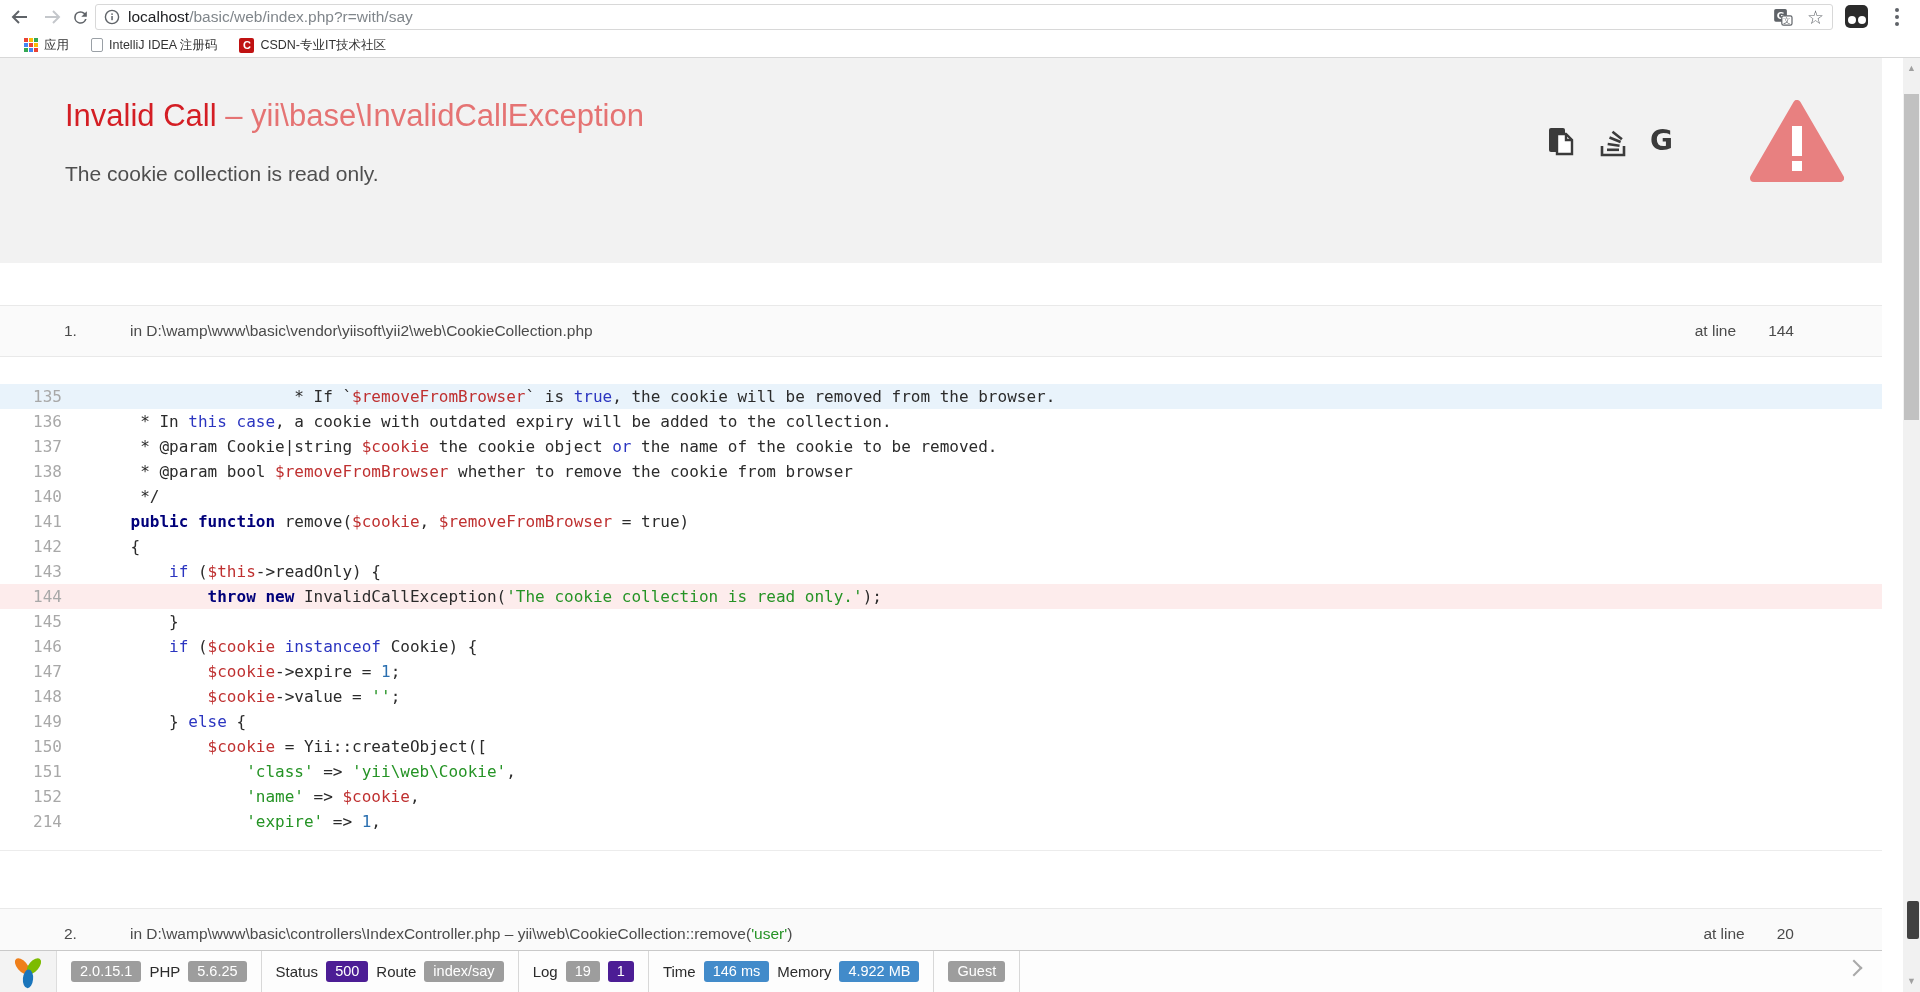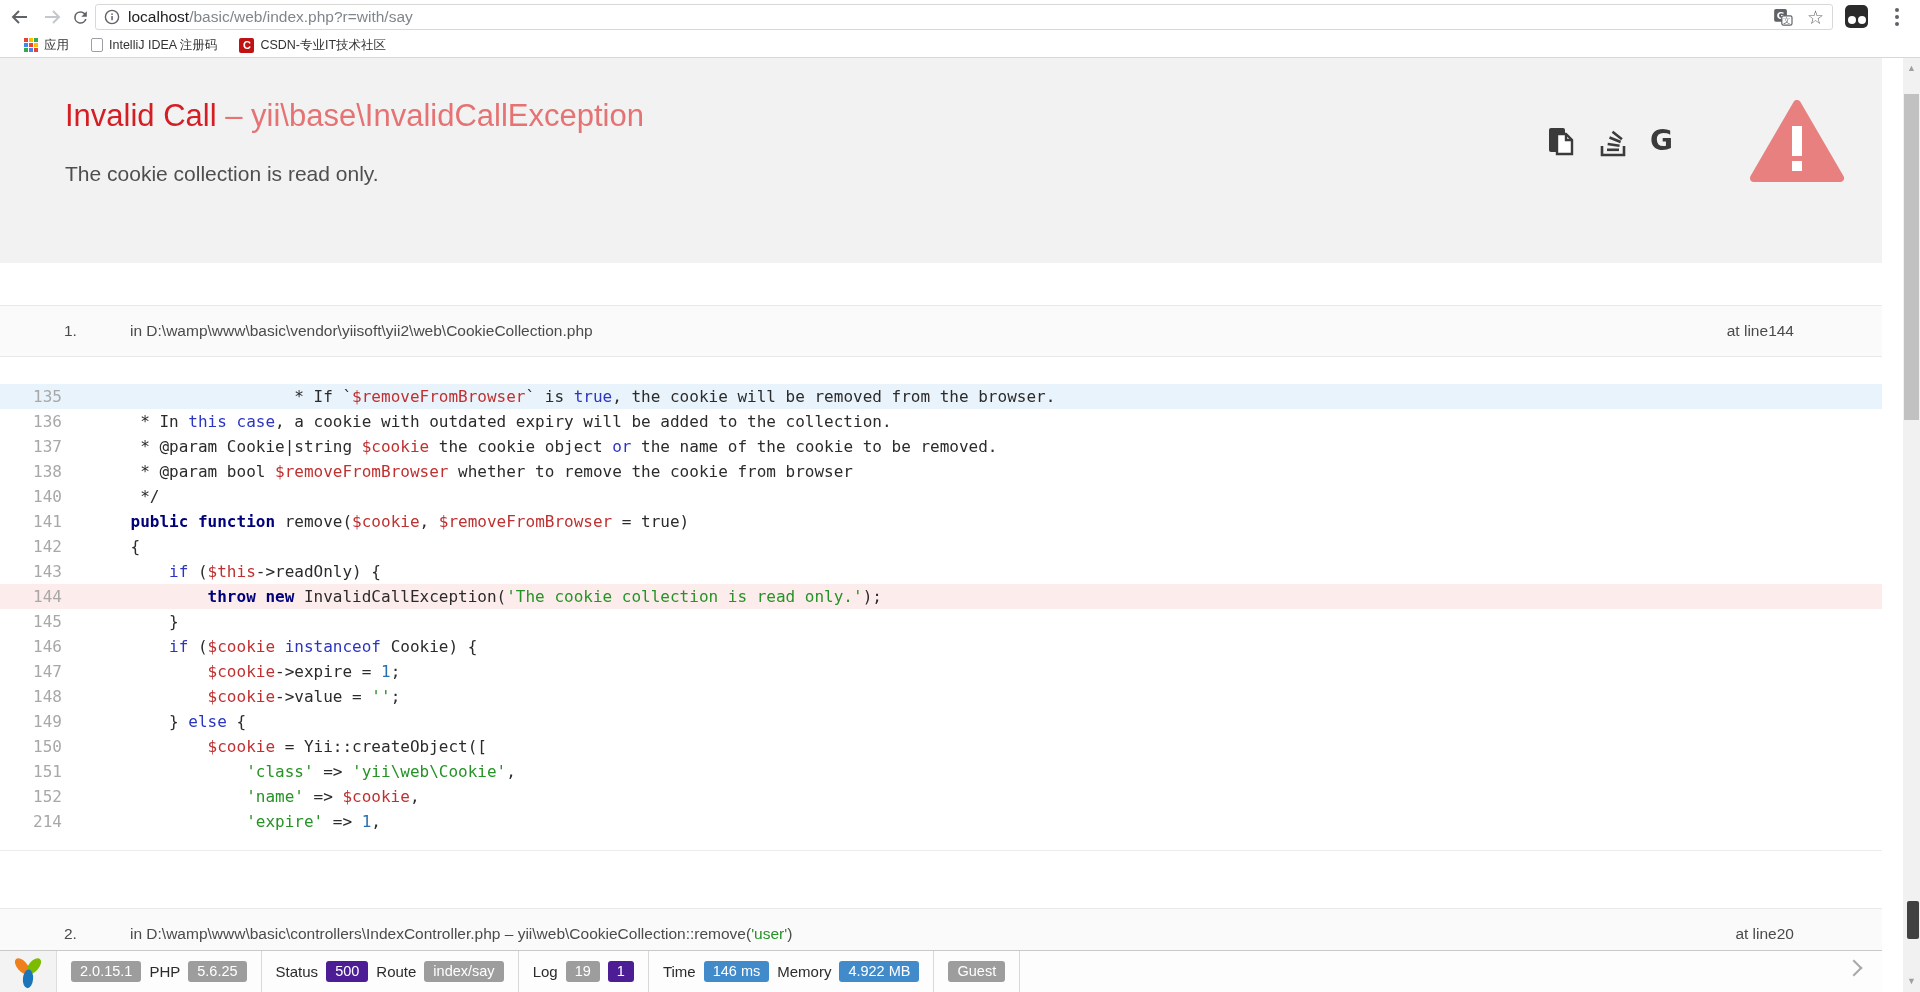--- a/index.html
+++ b/index.html
@@ -37,21 +37,21 @@
   .error-title .t-name { color: #d41e24; }
   .error-title .t-class { color: #e57373; }
   .error-msg { position: absolute; left: 65px; top: 104px; font-size: 21px; color: #4f4f4f; }
   .hdr-icons { position: absolute; top: 0; left: 0; width: 100%; height: 100%; }
   .hicon { position: absolute; top: 68px; }
   .warn-triangle { position: absolute; left: 1750px; top: 42px; }
 
   .frame-header { position: absolute; left: 0; width: 100%; height: 52px; background: #fafafa; border-top: 1px solid #e9e9e9; border-bottom: 1px solid #e9e9e9; font-size: 15.5px; color: #4b4b4b; cursor: pointer; }
   .frame-header .idx { position: absolute; left: 64px; top: 16px; }
   .frame-header .file { position: absolute; left: 130px; top: 16px; white-space: nowrap; }
-  .frame-header .right { position: absolute; right: 88px; top: 16px; display: flex; }
+  .frame-header .right { position: absolute; right: 88px; top: 16px; display: flex; gap: 32px; }
   .frame-header .file .f-str { color: #259325; }
   .fh-1 { top: 247px; }
   .fh-2 { top: 850px; height: 84px; border-bottom: none; }
 
   .code-block { position: absolute; top: 300px; left: 0; width: 100%; padding: 26px 0 16px 0; background: #fff; border-bottom: 1px solid #ececec; }
   .code-line { height: 25px; line-height: 25px; white-space: pre; font-family: "DejaVu Sans Mono", "Liberation Mono", monospace; font-size: 16px; }
   .code-line .ln { display: inline-block; width: 62px; text-align: right; color: #a8a8a8; margin-right: 30px; }
   .hl-hover { background: #e9f3fb; }
   .hl-error { background: #fdecec; }
   .tok-p { color: #2b2b2b; }

